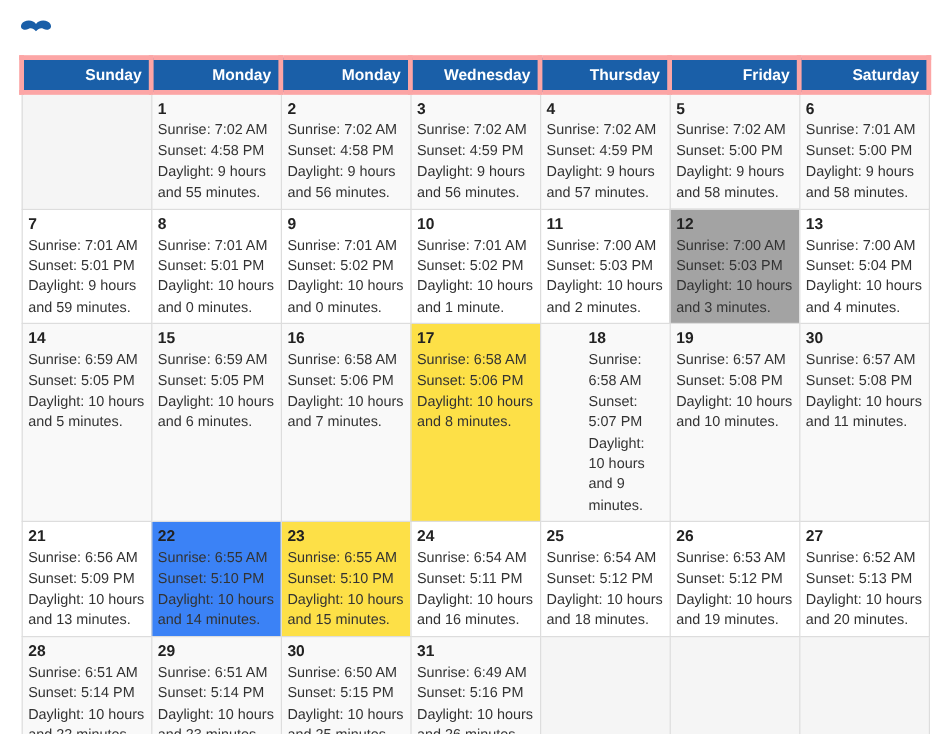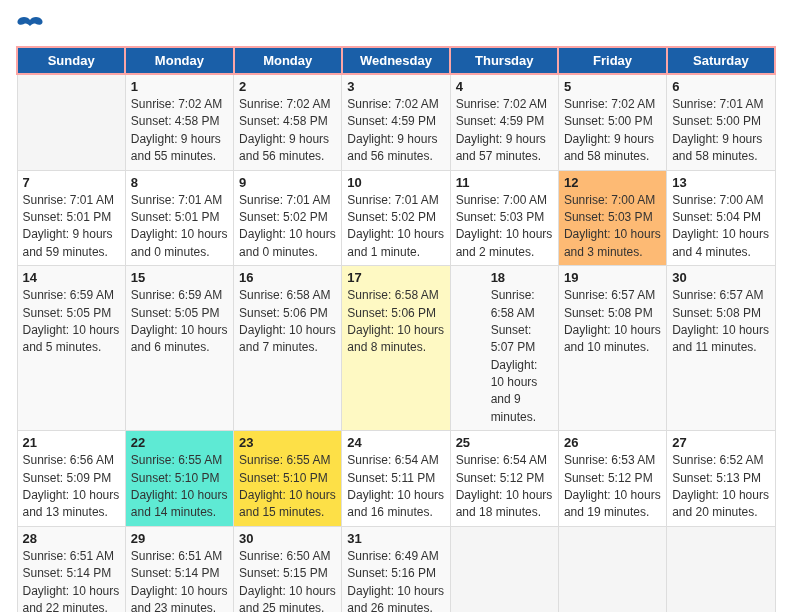--- a/index.html
+++ b/index.html
@@ -43,22 +43,22 @@
       width: 100%;
       border-collapse: collapse;
       border: 1px solid #ccc;
     }
     .calendar th {
       background: #1a5fa8;
       color: #fff;
       font-size: 13px;
       font-weight: bold;
       padding: 5px 6px;
-      text-align: center;
-      border: 2px solid #fca5a5;
+      text-align: right;
+      border: 4px solid #fca5a5;
     }
     .calendar td {
       vertical-align: top;
       padding: 4px 5px;
       border: 1px solid #ddd;
       width: calc(100% / 7);
       min-height: 80px;
       background: #fff;
     }
     .calendar tr:nth-child(odd) td {
@@ -154,21 +154,21 @@
           <div class="day-info">Sunrise: 7:01 AM<br>Sunset: 5:02 PM<br><b style="font-weight: normal;">Daylight: 10 hours</b><br>and 0 minutes.</div>
         </td>
         <td style="background: rgb(255, 255, 255);">
           <span class="day-number">10</span>
           <div class="day-info">Sunrise: 7:01 AM<br>Sunset: 5:02 PM<br><b style="font-weight: normal;">Daylight: 10 hours</b><br>and 1 minute.</div>
         </td>
         <td style="background: rgb(255, 255, 255);">
           <span class="day-number">11</span>
           <div class="day-info">Sunrise: 7:00 AM<br>Sunset: 5:03 PM<br><b style="font-weight: normal;">Daylight: 10 hours</b><br>and 2 minutes.</div>
         </td>
-        <td style="background: #fdba74;">
+        <td style="background: #a3a3a3;">
           <span class="day-number">12</span>
           <div class="day-info">Sunrise: 7:00 AM<br>Sunset: 5:03 PM<br><b style="font-weight: normal;">Daylight: 10 hours</b><br>and 3 minutes.</div>
         </td>
         <td style="background: rgb(255, 255, 255);">
           <span class="day-number">13</span>
           <div class="day-info">Sunrise: 7:00 AM<br>Sunset: 5:04 PM<br><b style="font-weight: normal;">Daylight: 10 hours</b><br>and 4 minutes.</div>
         </td>
       </tr>
       <tr>
         <td style="background: rgb(249, 249, 249);">
@@ -176,21 +176,21 @@
           <div class="day-info">Sunrise: 6:59 AM<br>Sunset: 5:05 PM<br><b style="font-weight: normal;">Daylight: 10 hours</b><br>and 5 minutes.</div>
         </td>
         <td style="background: rgb(249, 249, 249);">
           <span class="day-number">15</span>
           <div class="day-info">Sunrise: 6:59 AM<br>Sunset: 5:05 PM<br><b style="font-weight: normal;">Daylight: 10 hours</b><br>and 6 minutes.</div>
         </td>
         <td style="background: rgb(249, 249, 249);">
           <span class="day-number">16</span>
           <div class="day-info">Sunrise: 6:58 AM<br>Sunset: 5:06 PM<br><b style="font-weight: normal;">Daylight: 10 hours</b><br>and 7 minutes.</div>
         </td>
-        <td style="background: #fef9c3;">
+        <td style="background: #fde047;">
           <span class="day-number">17</span>
           <div class="day-info">Sunrise: 6:58 AM<br>Sunset: 5:06 PM<br><b style="font-weight: normal;">Daylight: 10 hours</b><br>and 8 minutes.</div>
         </td>
         <td style="background: rgb(249, 249, 249); padding-left: 40px;">
           <span class="day-number">18</span>
           <div class="day-info">Sunrise: 6:58 AM<br>Sunset: 5:07 PM<br><b style="font-weight: normal;">Daylight: 10 hours</b><br>and 9 minutes.</div>
         </td>
         <td style="background: rgb(249, 249, 249);">
           <span class="day-number">19</span>
           <div class="day-info">Sunrise: 6:57 AM<br>Sunset: 5:08 PM<br><b style="font-weight: normal;">Daylight: 10 hours</b><br>and 10 minutes.</div>
@@ -198,21 +198,21 @@
         <td style="background: rgb(249, 249, 249);">
           <span class="day-number">30</span>
           <div class="day-info">Sunrise: 6:57 AM<br>Sunset: 5:08 PM<br><b style="font-weight: normal;">Daylight: 10 hours</b><br>and 11 minutes.</div>
         </td>
       </tr>
       <tr>
         <td style="background: rgb(255, 255, 255);">
           <span class="day-number">21</span>
           <div class="day-info">Sunrise: 6:56 AM<br>Sunset: 5:09 PM<br><b style="font-weight: normal;">Daylight: 10 hours</b><br>and 13 minutes.</div>
         </td>
-        <td style="background: #5eead4;">
+        <td style="background: #3b82f6;">
           <span class="day-number">22</span>
           <div class="day-info">Sunrise: 6:55 AM<br>Sunset: 5:10 PM<br><b style="font-weight: normal;">Daylight: 10 hours</b><br>and 14 minutes.</div>
         </td>
         <td style="background: #fde047;">
           <span class="day-number">23</span>
           <div class="day-info">Sunrise: 6:55 AM<br>Sunset: 5:10 PM<br><b style="font-weight: normal;">Daylight: 10 hours</b><br>and 15 minutes.</div>
         </td>
         <td style="background: rgb(255, 255, 255); margin-top: 23px;">
           <span class="day-number">24</span>
           <div class="day-info">Sunrise: 6:54 AM<br>Sunset: 5:11 PM<br><b style="font-weight: normal;">Daylight: 10 hours</b><br>and 16 minutes.</div>

